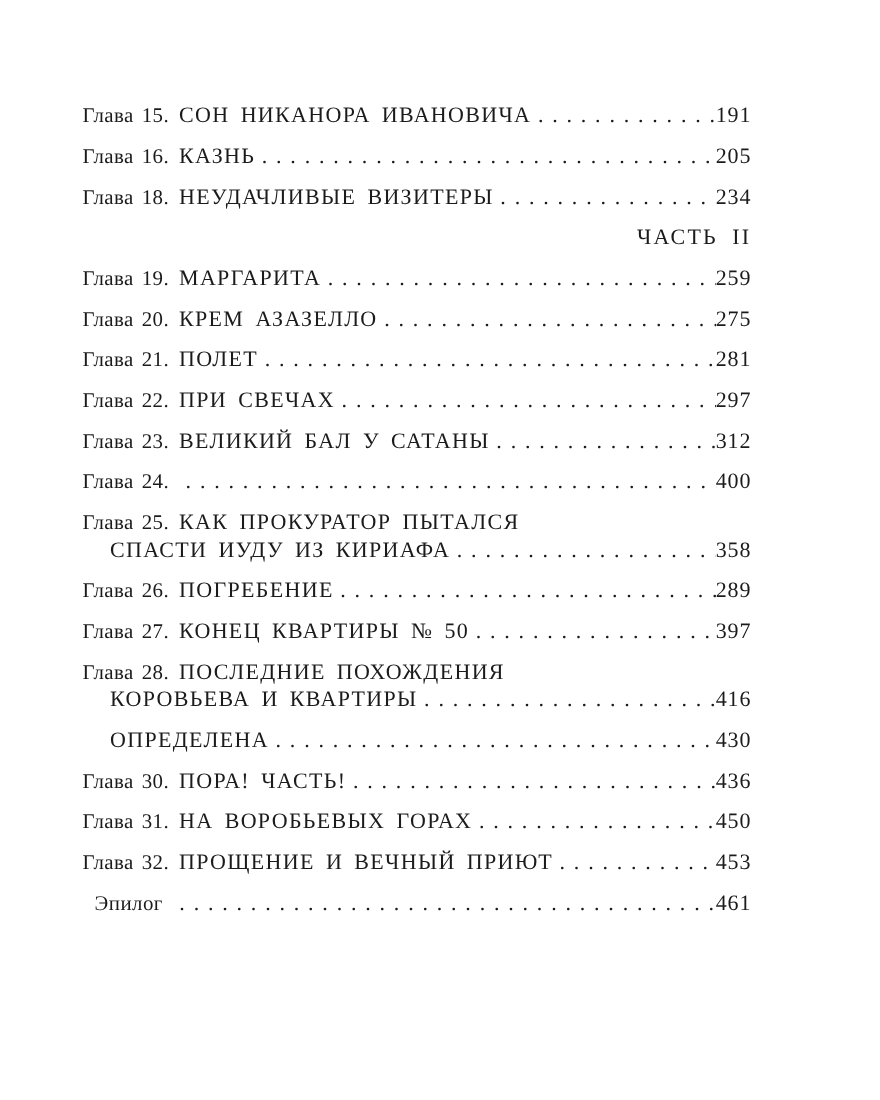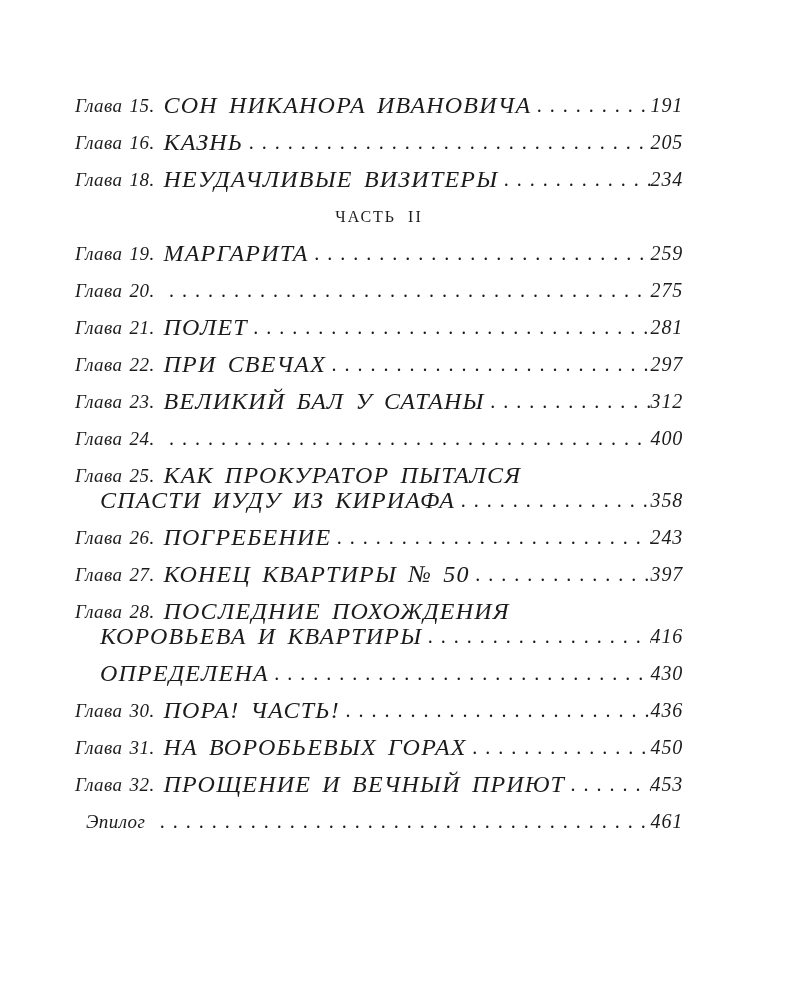--- a/index.html
+++ b/index.html
@@ -24,36 +24,35 @@
     margin: 95px 117px 0 75px; 
   }
   .entry {
     margin-bottom: 16px;
   }
   .line {
     display: flex;
     align-items: flex-start;
     line-height: 21px;
     white-space: nowrap;
-    font-style: italic;
   }
   .line.cont {
     margin-top: 4px;
     padding-left: 25px; 
   }
   .label {
     flex: none;
     font-size: 19px;
     letter-spacing: 0.4px;
     word-spacing: 2px;
     margin-right: 9px;
   }
   .title {
     flex: none;
-    font-size: 24px;
+    font-size: 20px;
     letter-spacing: 1.2px;
     word-spacing: 4px;
   }
   .leader {
     flex: 1 1 24px;
     min-width: 24px;
     overflow: hidden;
     text-align: right;      
     padding-left: 6px;
     padding-right: 8px;
@@ -62,22 +61,22 @@
   .leader::after {
     content: ". . . . . . . . . . . . . . . . . . . . . . . . . . . . . . . . . . . . . . . . . . . . . . . . . . . . . . . . . . . . . . . . . . . . . . . . . . . . . . . .";
     word-spacing: 3px;
   }
   .pagenum {
     flex: none;
     font-size: 20px;
     letter-spacing: 0.8px;
   }
   .part-heading {
-    text-align: center;
-    font-size: 16px;
+    text-align: right;
+    font-size: 20px;
     letter-spacing: 2px;
     word-spacing: 6px;
     line-height: 21px;
     margin: 14px 0 16px 0;
   }
   .extra-space {
     margin-top: 10px;
     margin-left: 11px;
   }
 </style>
@@ -115,20 +114,21 @@
         <div class="line">
           <span class="label">Глава 19.</span>
           <span class="title">МАРГАРИТА</span>
           <span class="leader"></span>
           <span class="pagenum">259</span>
         </div>
       </div>
       <div class="entry">
         <div class="line">
           <span class="label">Глава 20.</span>
+          <span class="title">КРЕМ АЗАЗЕЛЛО</span>
           <span class="leader"></span>
           <span class="pagenum">275</span>
         </div>
       </div>
       <div class="entry">
         <div class="line">
           <span class="label">Глава 21.</span>
           <span class="title">ПОЛЕТ</span>
           <span class="leader"></span>
           <span class="pagenum">281</span>
@@ -166,21 +166,21 @@
           <span class="title">СПАСТИ ИУДУ ИЗ КИРИАФА</span>
           <span class="leader"></span>
           <span class="pagenum">358</span>
         </div>
       </div>
       <div class="entry">
         <div class="line">
           <span class="label">Глава 26.</span>
           <span class="title">ПОГРЕБЕНИЕ</span>
           <span class="leader"></span>
-          <span class="pagenum">243</span>
+          <span class="pagenum">289</span>
         </div>
       </div>
       <div class="entry">
         <div class="line">
           <span class="label">Глава 27.</span>
           <span class="title">КОНЕЦ КВАРТИРЫ № 50</span>
           <span class="leader"></span>
           <span class="pagenum">397</span>
         </div>
       </div>

